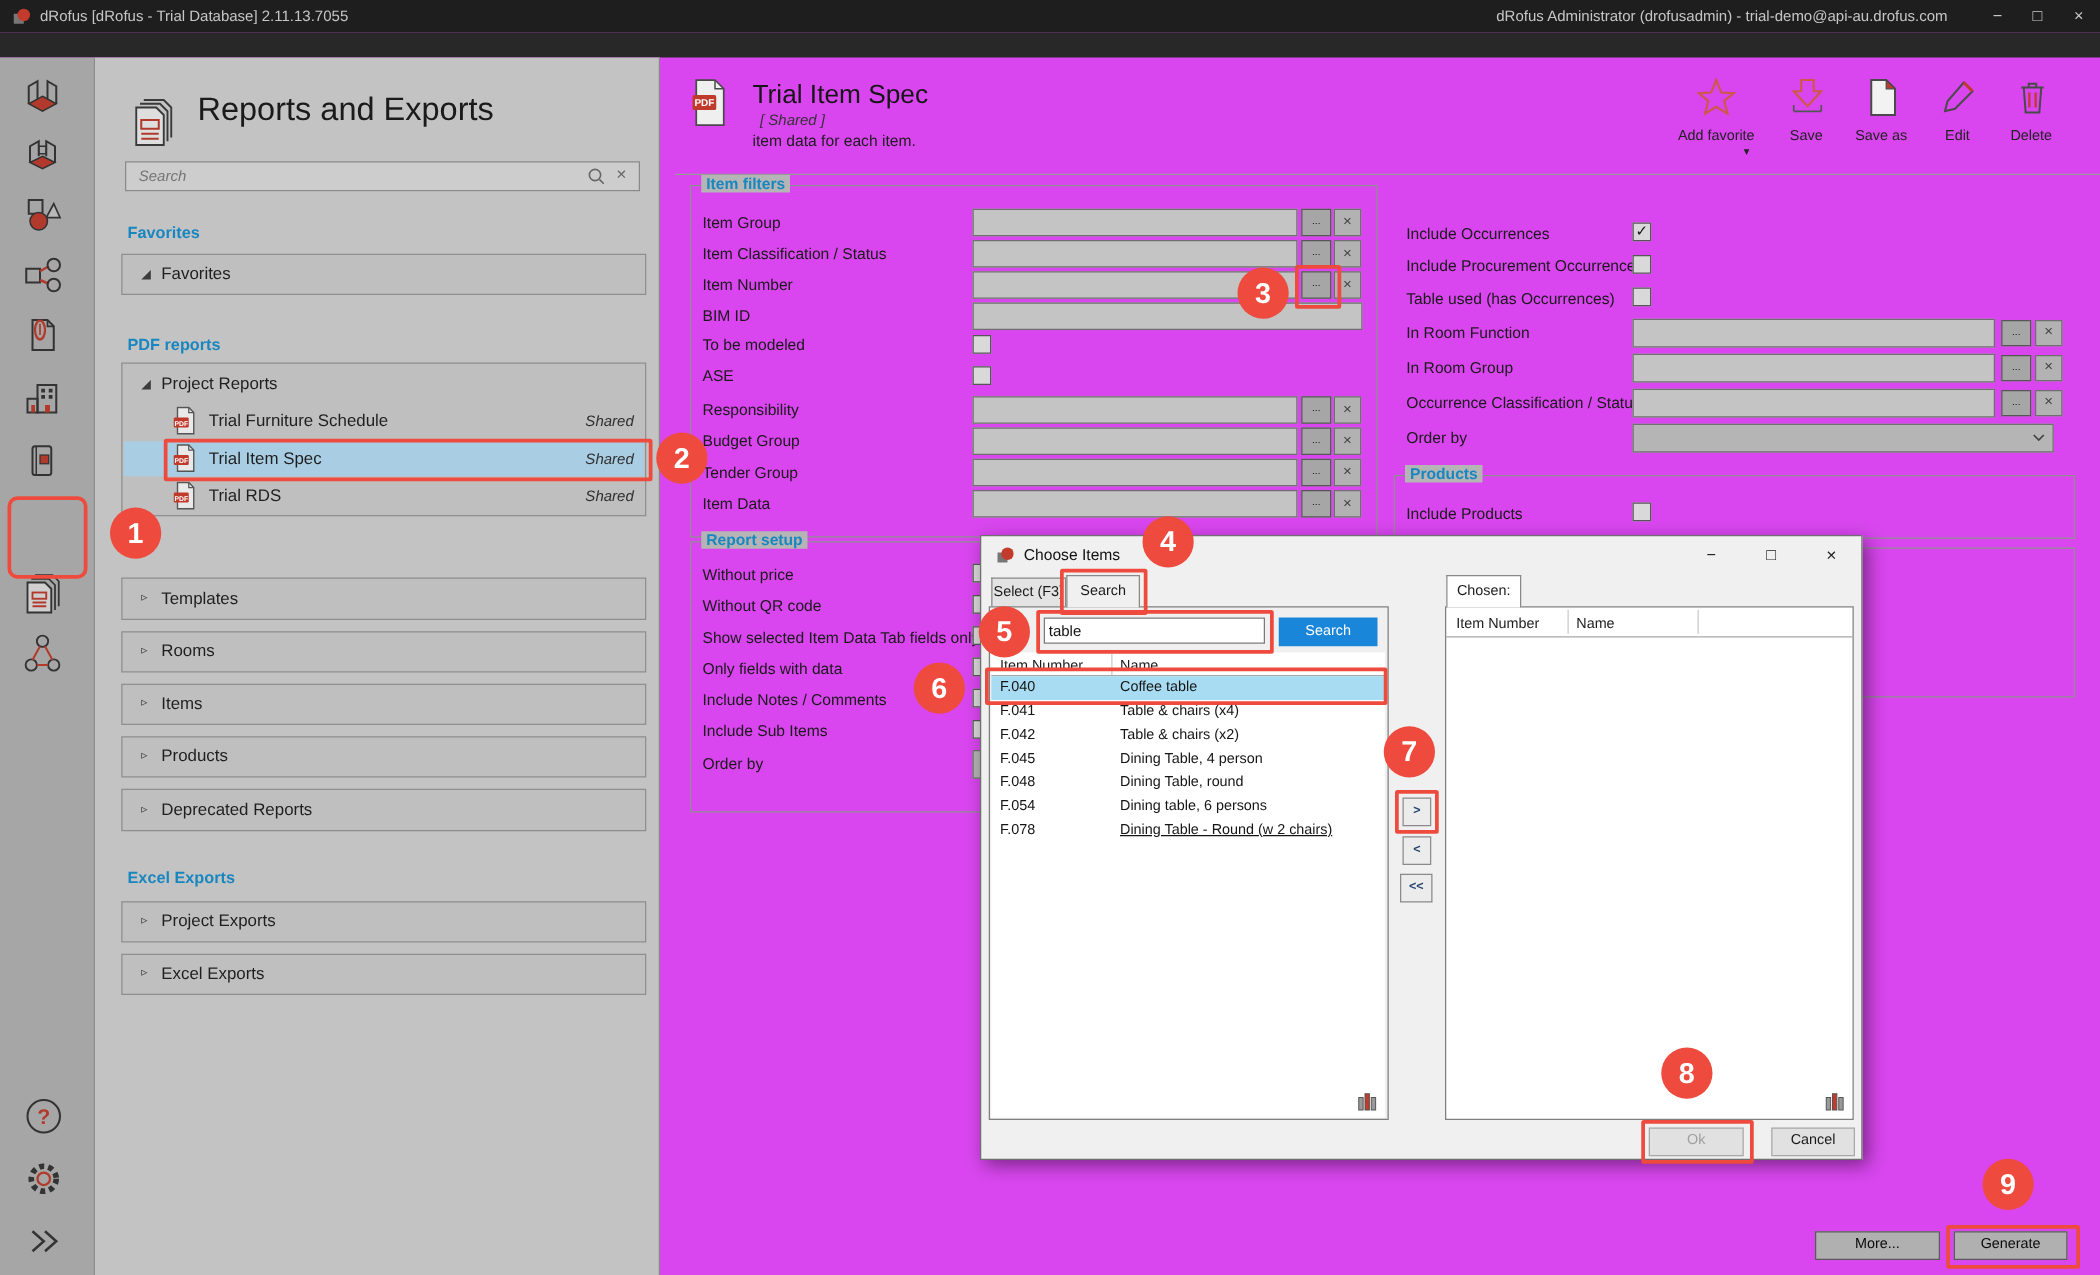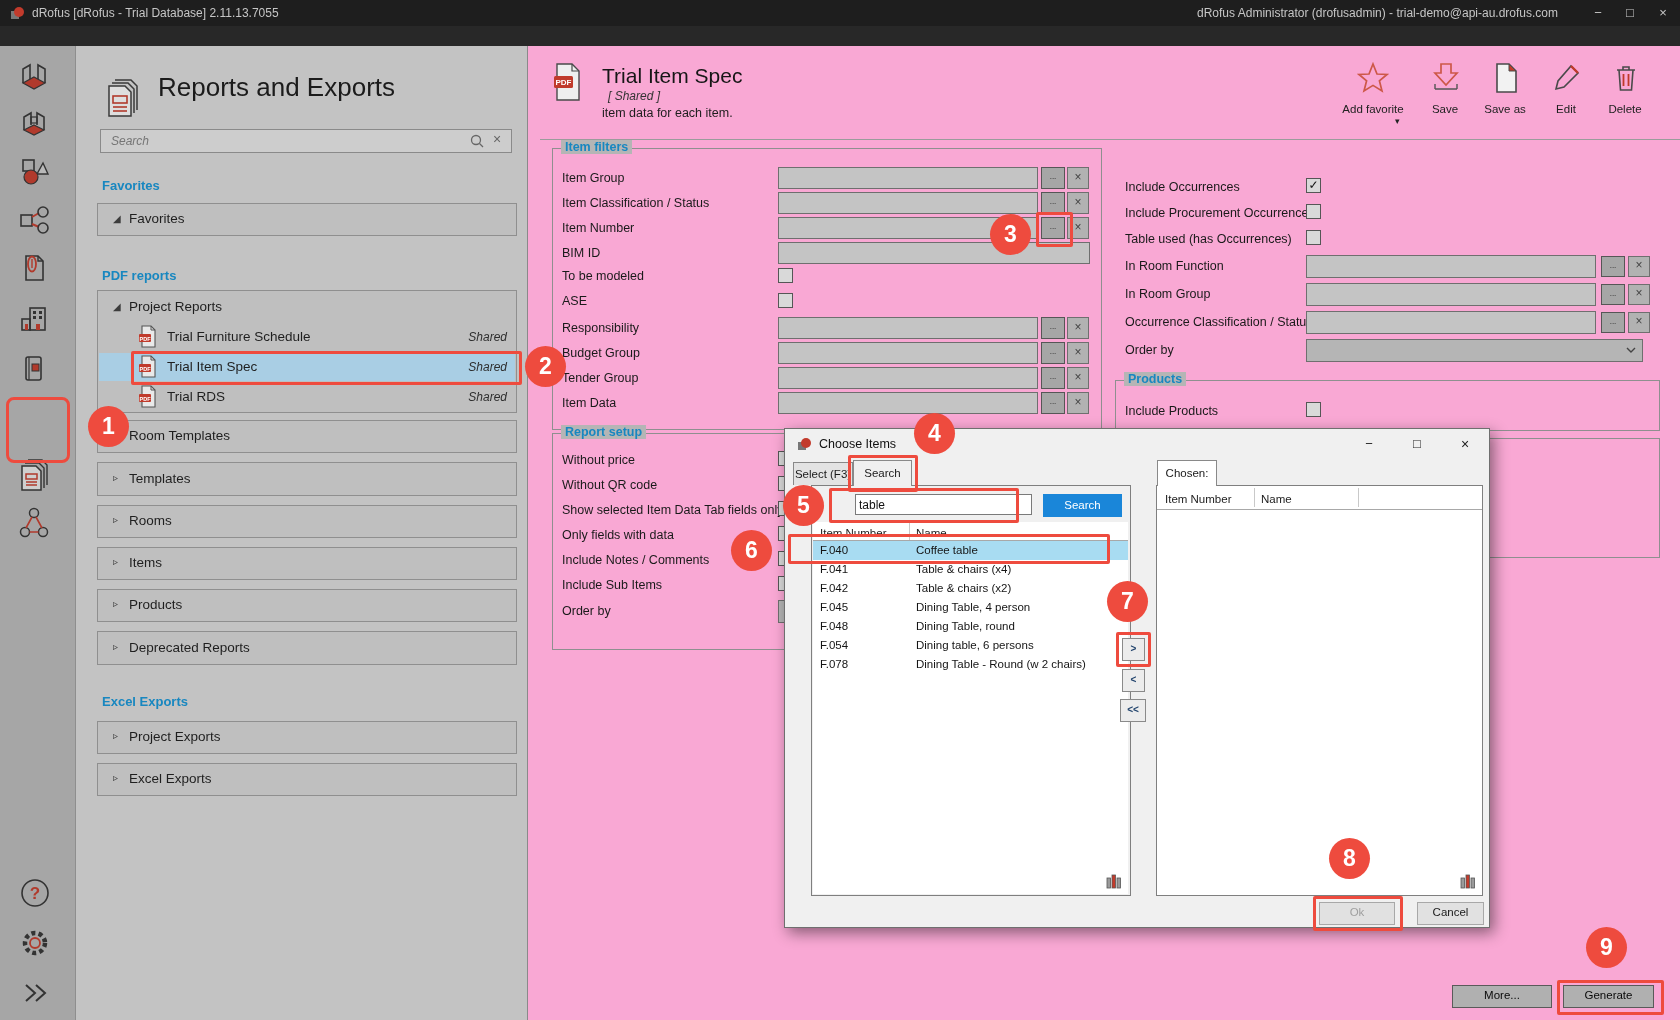--- a/index.html
+++ b/index.html
@@ -1,16 +1,16 @@
 <!DOCTYPE html>
 <html><head>
 <meta charset="utf-8">
 <style>
   html,body{margin:0;padding:0;background:#888;}
-  #app{position:relative;width:1680px;height:1020px;background:#f9a8d4;overflow:hidden;
+  #app{position:relative;width:1680px;height:1020px;background:#d946ef;overflow:hidden;
        font-family:"Liberation Sans",sans-serif;-webkit-font-smoothing:antialiased;}
   .ab{position:absolute;}
   
   .titlebar{position:absolute;left:0;top:0;width:1680px;height:26px;background:#1e1e1e;color:#c6c6c6;font-size:12px;}
   .menubar{position:absolute;left:0;top:26px;width:1680px;height:20px;background:#282828;color:#e3e3e3;font-size:12px;}
   .winctl{position:absolute;width:28px;height:20px;text-align:center;line-height:20px;color:#c9c9c9;font-size:13px;cursor:pointer;}
   
   .sidebar{position:absolute;left:0;top:46px;width:75px;height:974px;background:#a6a6a6;border-right:1px solid #8e8e8e;}
   .sic{position:absolute;left:17px;width:38px;height:38px;cursor:pointer;}
   
@@ -240,24 +240,20 @@
               <path d="M13,1 v4 h4" fill="none" stroke="#555" stroke-width="1"></path>
               <rect x="1" y="9" width="12" height="8" rx="1" fill="#c03a2b"></rect>
               <text x="7" y="15.5" font-size="5.5" fill="#fff" text-anchor="middle" font-weight="bold" font-family="Liberation Sans, sans-serif">PDF</text>
             </svg>
         </span>
         <span class="ptxt ab" style="left:68px;top:6px;">Trial RDS</span>
         <span class="shared" style="right:8px;top:7px;">Shared</span>
       </div>
     </div>
 
-    <div class="pbox" style="left:21px;top:374px;width:418px;height:31px;">
-      <span class="tri ab" style="left:15px;top:8px;">▹</span>
-      <span class="ptxt ab" style="left:31px;top:7px;">Room Templates</span>
-    </div>
     <div class="pbox" style="left:21px;top:416px;width:418px;height:32px;">
       <span class="tri ab" style="left:15px;top:9px;">▹</span>
       <span class="ptxt ab" style="left:31px;top:8px;">Templates</span>
     </div>
     <div class="pbox" style="left:21px;top:459px;width:418px;height:31px;">
       <span class="tri ab" style="left:15px;top:8px;">▹</span>
       <span class="ptxt ab" style="left:31px;top:7px;">Rooms</span>
     </div>
     <div class="pbox" style="left:21px;top:501px;width:418px;height:31px;">
       <span class="tri ab" style="left:15px;top:8px;">▹</span>
@@ -460,21 +456,21 @@
         </svg>
     </span>
     <span class="ab" style="left:34px;top:8px;font-size:12.5px;color:#111;">Choose Items</span>
     <span class="winctl" style="left:570px;top:5px;color:#222;">−</span>
     <span class="winctl" style="left:618px;top:5px;color:#222;">□</span>
     <span class="winctl" style="left:666px;top:5px;color:#222;font-size:14px;">×</span>
 
     <div class="dtab" style="left:8px;top:33px;width:58px;height:22px;line-height:22px;background:#e3e3e3;border-bottom:none;">Select (F3)</div>
     <div class="dtab" style="left:68px;top:31px;width:57px;height:25px;line-height:25px;background:#f0f0f0;border-bottom:none;z-index:3;">Search</div>
 
-    <div class="pane" style="left:6px;top:56px;width:318px;height:409px;margin-left:20px;">
+    <div class="pane" style="left:6px;top:56px;width:318px;height:409px;">
       <input class="ab" style="left: 43px; top: 8px; width: 169px; height: 19px; border: 1px solid rgb(122, 122, 122); background: rgb(255, 255, 255); font-size: 12px; padding: 0px 3px; font-family: &quot;Liberation Sans&quot;, sans-serif; outline: none; color: rgb(17, 17, 17);" value="table">
       <div class="ab" style="left:231px;top:8px;width:79px;height:23px;background:#1a86d9;color:#fff;font-size:11.5px;
            text-align:center;line-height:23px;cursor:pointer;">Search</div>
 
       <div class="ab" style="left:1px;top:36px;width:315px;height:372px;background:#fff;">
         <span class="dhead" style="left:7px;top:5px;">Item Number</span>
         <span class="dhead" style="left:103px;top:5px;">Name</span>
         <div class="ab" style="left:96px;top:1px;width:1px;height:17px;background:#c9c9c9;"></div>
         <div class="ab" style="left:0;top:18px;width:315px;height:1px;background:#a8a8a8;"></div>
 
@@ -497,21 +493,21 @@
         <div class="ab" style="left:0;top:95px;width:315px;height:19px;cursor:pointer;">
           <span class="drtxt" style="left:7px;">F.048</span>
           <span class="drtxt" style="left:103px;">Dining Table, round</span>
         </div>
         <div class="ab" style="left:0;top:114px;width:315px;height:19px;cursor:pointer;">
           <span class="drtxt" style="left:7px;">F.054</span>
           <span class="drtxt" style="left:103px;">Dining table, 6 persons</span>
         </div>
         <div class="ab" style="left:0;top:133px;width:315px;height:19px;cursor:pointer;">
           <span class="drtxt" style="left:7px;text-align:center;">F.078</span>
-          <span class="drtxt" style="left:103px;">Dining Table - Round (w 2 chairs)</span>
+          <span class="drtxt" style="left:103px;text-decoration:underline;">Dining Table - Round (w 2 chairs)</span>
         </div>
       </div>
       <span class="ab" style="left:294px;top:388px;cursor:pointer;">
         <svg width="16" height="15">
             <rect x="1" y="4" width="3.5" height="10" fill="#9a9a9a" stroke="#555" stroke-width="0.8"></rect>
             <rect x="6" y="1" width="3.5" height="13" fill="#c23b2c" stroke="#555" stroke-width="0.8"></rect>
             <rect x="11" y="4" width="3.5" height="10" fill="#9a9a9a" stroke="#555" stroke-width="0.8"></rect>
           </svg>
       </span>
     </div>

